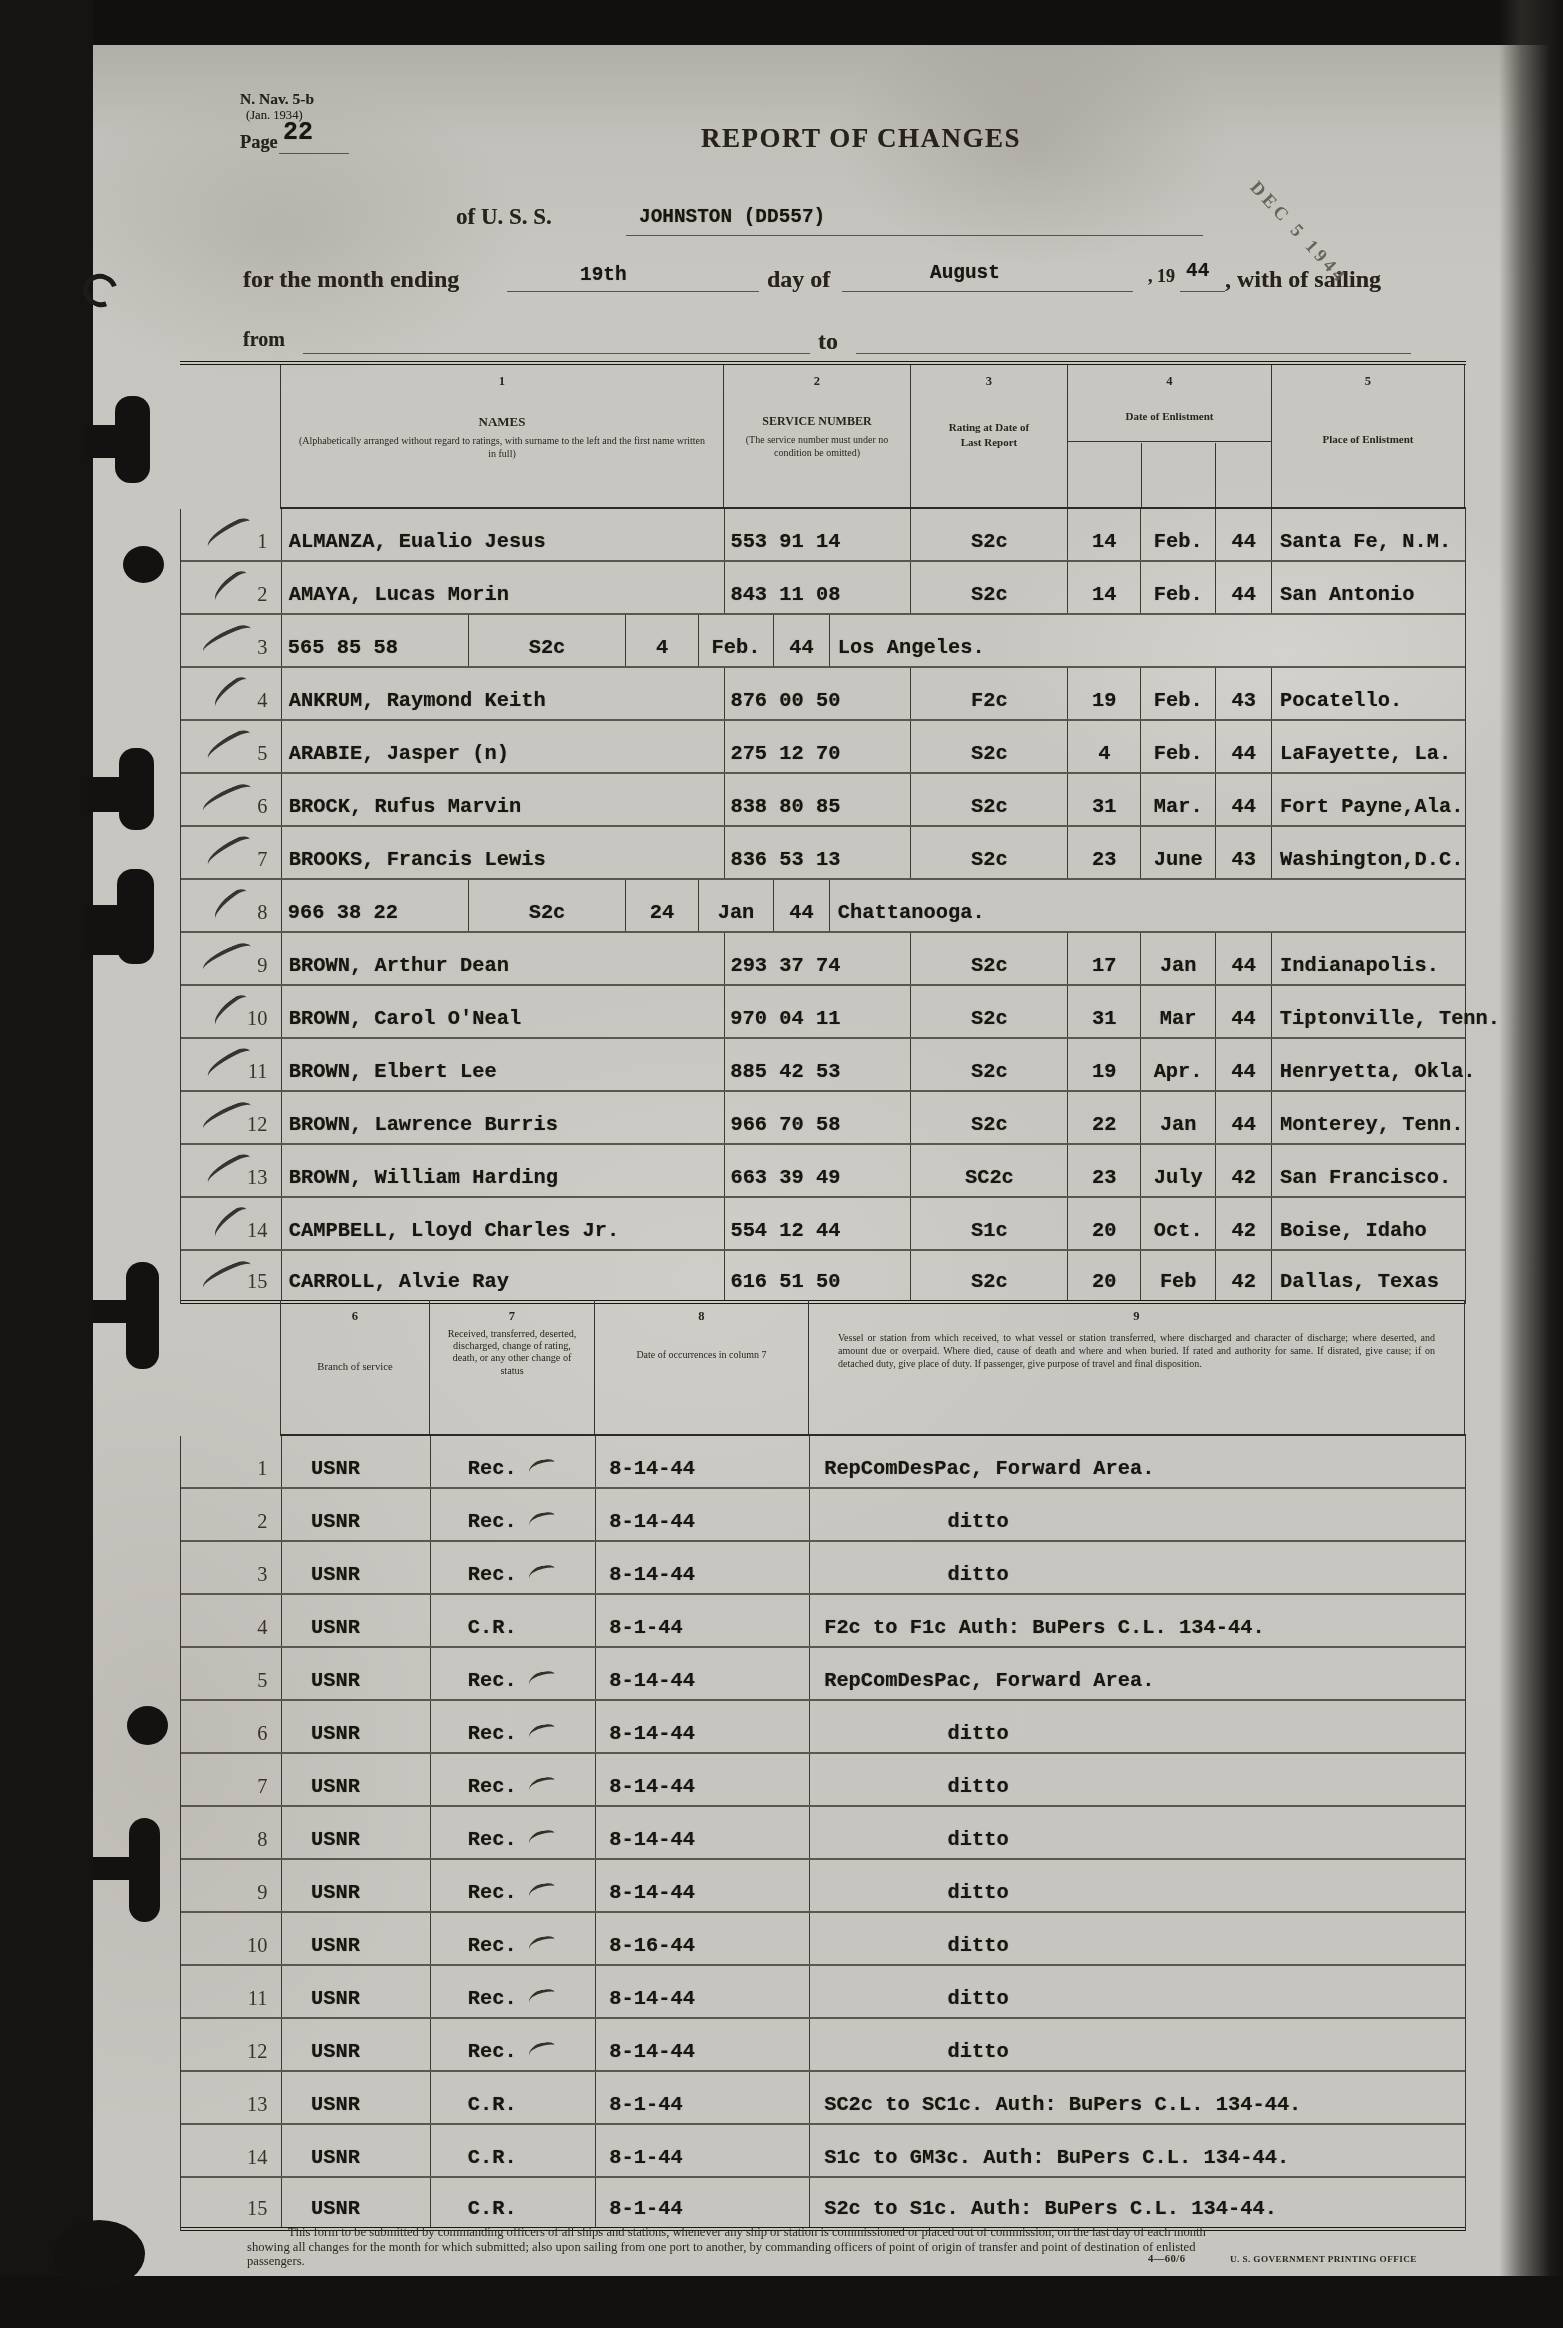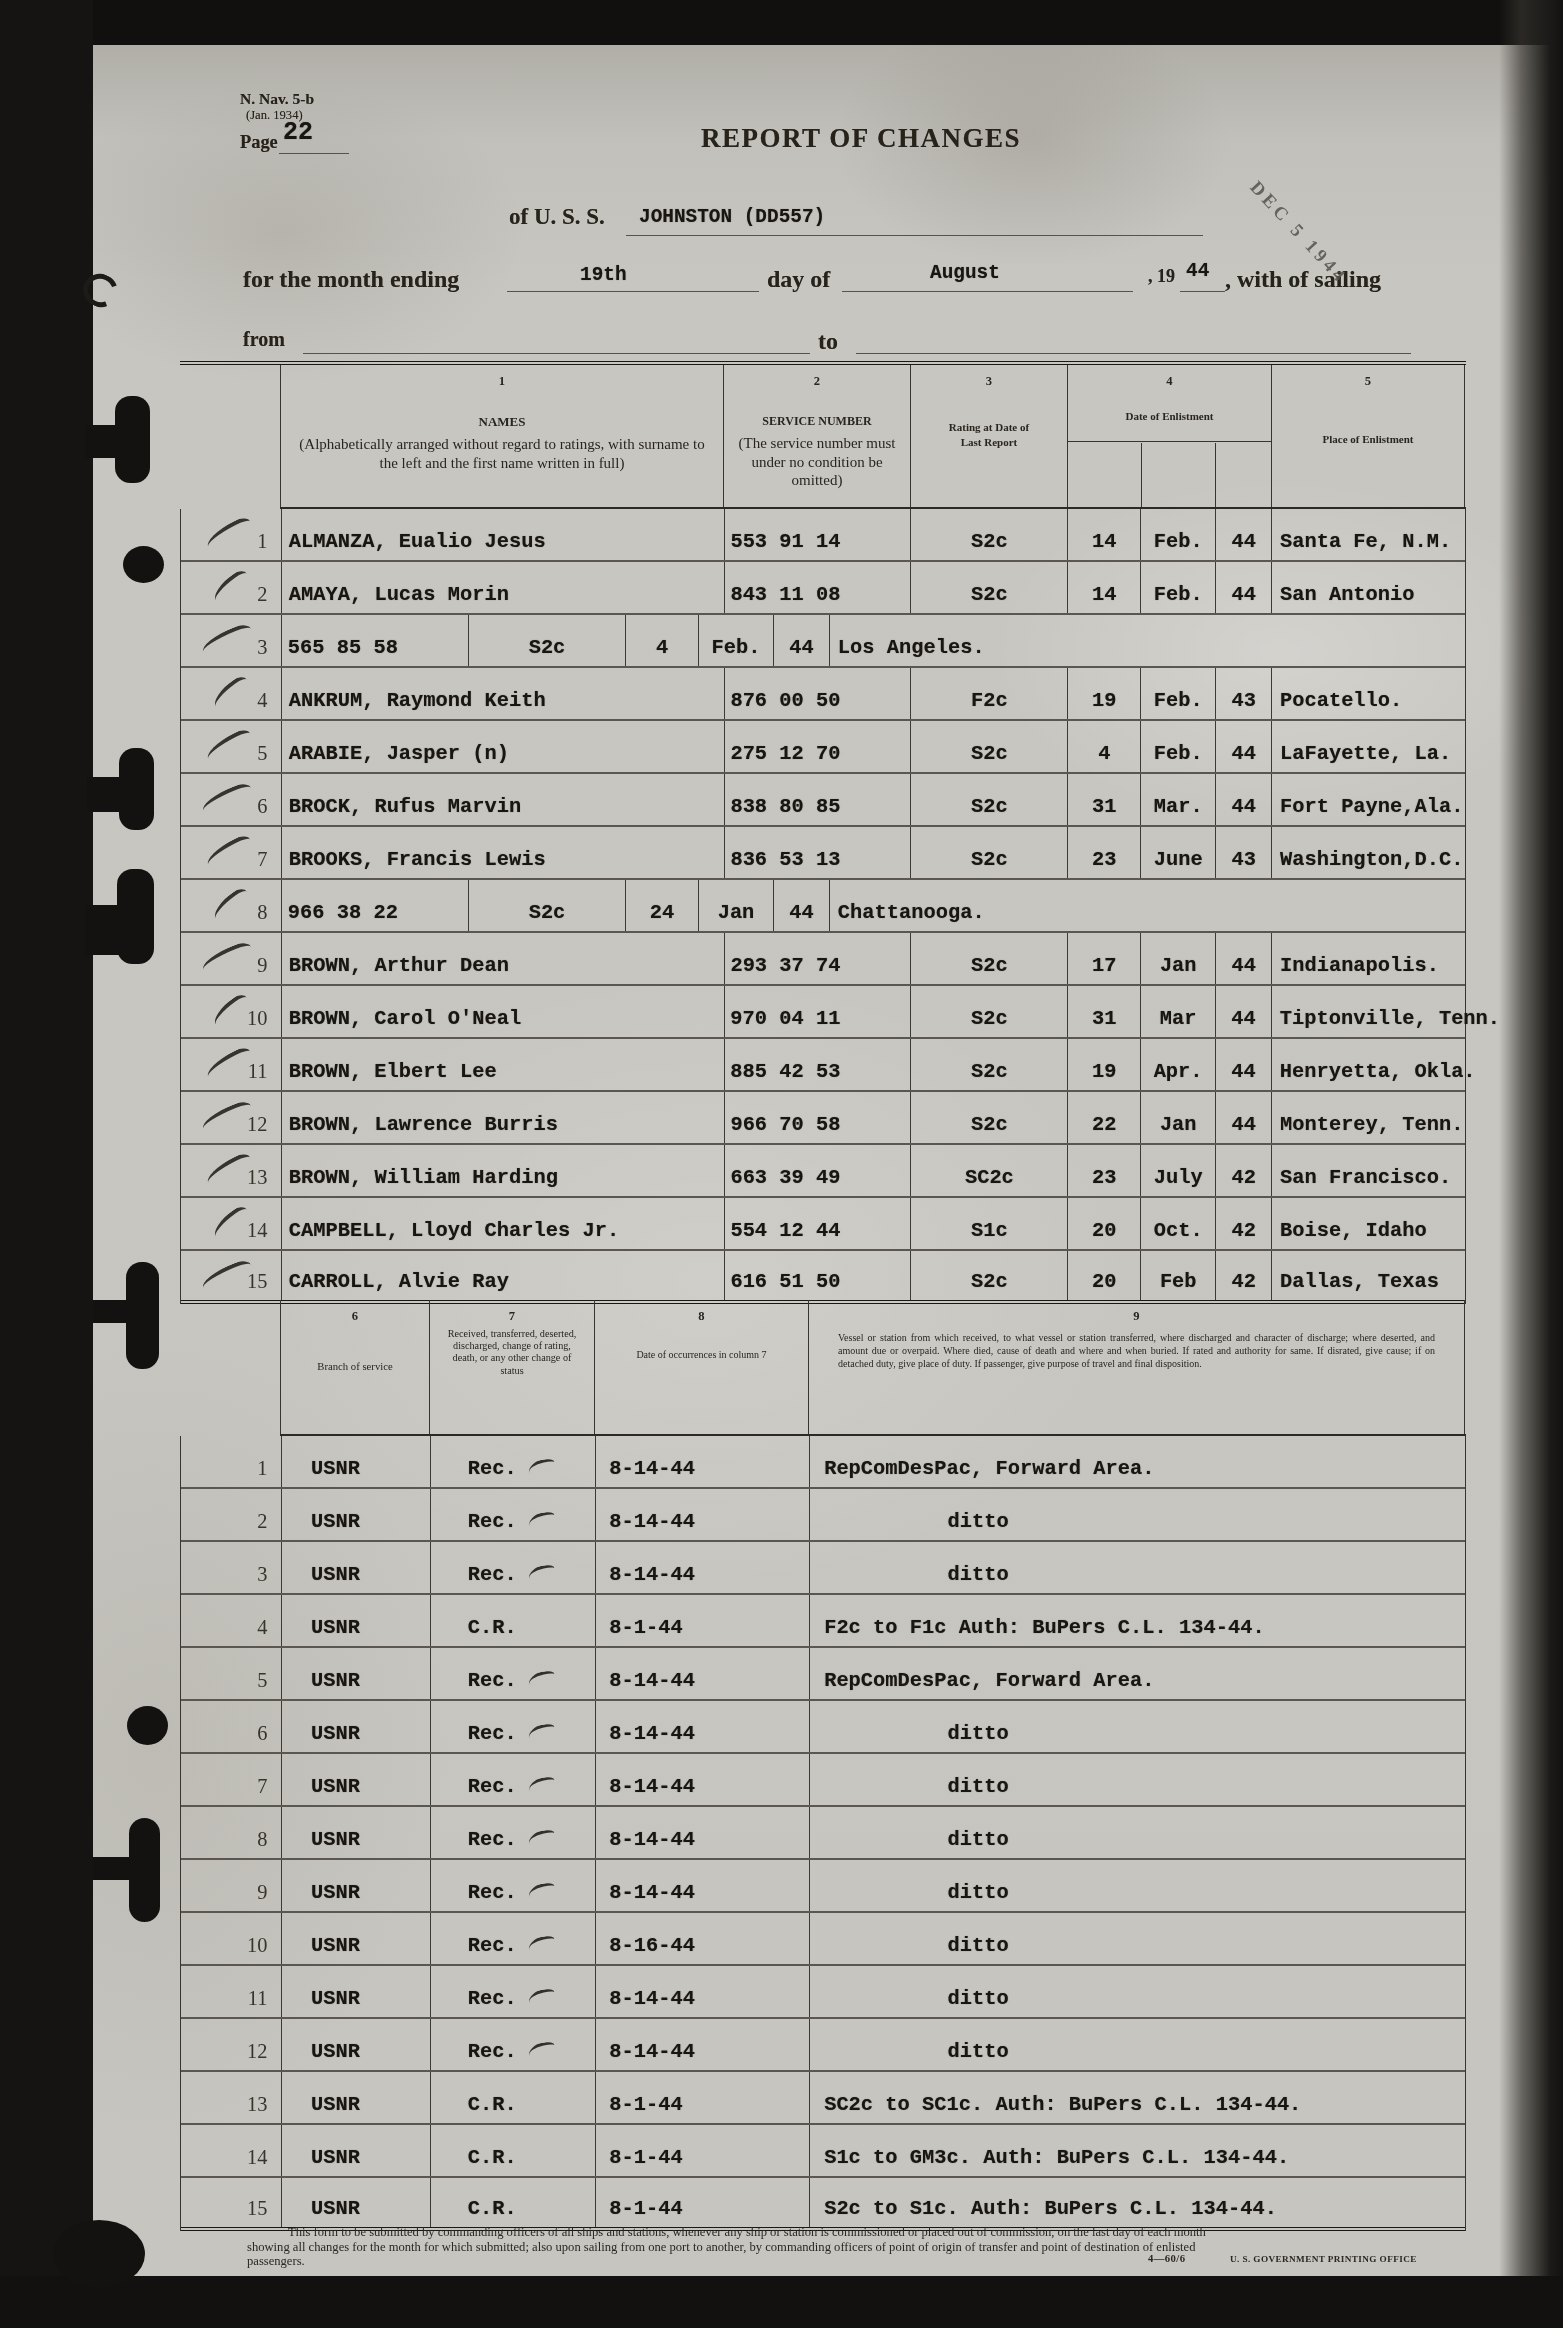--- a/index.html
+++ b/index.html
@@ -34,21 +34,21 @@
       text-shadow:0 0 1px rgba(25,21,14,.5);white-space:nowrap;}
   .blank{position:absolute;border-bottom:1.9px solid #56534c;}
   
   .tbl{position:absolute;left:180px;width:1286px;}
   .thead{display:flex;margin-left:100px;width:1186px;box-sizing:border-box;border-bottom:2.9px double #2d2a25;}
   .thead .hc{box-sizing:border-box;border-left:1.9px solid #383530;position:relative;
     font-family:"Liberation Serif",serif;color:#2a261f;}
   .thead .hc:last-child{border-right:1.9px solid #383530;}
   .hnum{text-align:center;font-weight:bold;font-size:12.6px;padding-top:8.7px;}
   .htitle{text-align:center;font-weight:bold;font-size:13px;margin-top:25px;}
-  .hsub{text-align:center;font-size:15px;line-height:1.22;margin-top:5.8px;padding:0 13.6px;}
+  .hsub{text-align:center;font-size:10px;line-height:1.22;margin-top:5.8px;padding:0 13.6px;}
   .tbody{box-sizing:border-box;border-left:1.9px solid #383530;border-right:1.9px solid #383530;}
   .trow{display:flex;position:relative;box-sizing:border-box;border-bottom:2.9px double #5b5750;}
   .trow:last-child{border-bottom:4.9px double #1b1812;}
   .cell{box-sizing:border-box;display:flex;align-items:flex-end;padding-bottom:6.8px;overflow:visible;}
   .cell.bl{border-left:1.9px solid #3d3a34;}
   .cnum{width:100px;justify-content:flex-end;padding-right:13.6px;
     font:12.6px "Liberation Serif",serif;color:#38342c;}
   .t1 .cname{width:443px;padding-left:6.8px;}
   .t1 .cserv{width:187px;padding-left:5.8px;}
   .t1 .crate{width:157px;justify-content:center;}
@@ -92,21 +92,21 @@
   <div class="paper">
 
     <div class="p" style="left:240px;top:90px;font-weight:bold;font-size:15.5px;">N. Nav. 5-b</div>
     <div class="p" style="left:246px;top:108px;font-size:12.6px;">(Jan. 1934)</div>
     <div class="p" style="left:240px;top:132px;font-weight:bold;font-size:18.4px;">Page</div>
     <div class="tw" style="position:absolute;left:283px;top:118px;font-size:25px;">22</div>
     <div class="blank" style="left:279px;top:128px;width:70px;height:25px;"></div>
 
     <div class="p" style="left:701px;top:123px;font-weight:bold;font-size:27px;letter-spacing:1.5px;">REPORT OF CHANGES</div>
 
-    <div class="p" style="left:509px;top:204px;font-weight:bold;font-size:23px;">of U. S. S.</div>
+    <div class="p" style="left:456px;top:204px;font-weight:bold;font-size:23px;">of U. S. S.</div>
     <div class="tw" style="position:absolute;left:639px;top:206px;font-size:19.4px;">JOHNSTON (DD557)</div>
     <div class="blank" style="left:626px;top:208px;width:577px;height:27px;"></div>
 
     <div class="p" style="left:243px;top:266px;font-weight:bold;font-size:24px;">for the month ending</div>
     <div class="tw" style="position:absolute;left:580px;top:264px;font-size:19.4px;">19th</div>
     <div class="blank" style="left:507px;top:266px;width:252px;height:25px;"></div>
     <div class="p" style="left:767px;top:266px;font-weight:bold;font-size:24px;">day of</div>
     <div class="tw" style="position:absolute;left:930px;top:262px;font-size:19.4px;">August</div>
     <div class="blank" style="left:842px;top:266px;width:291px;height:25px;"></div>
     <div class="p" style="left:1137px;top:266px;font-weight:bold;font-size:18px;margin-left:11px;">, 19</div>

